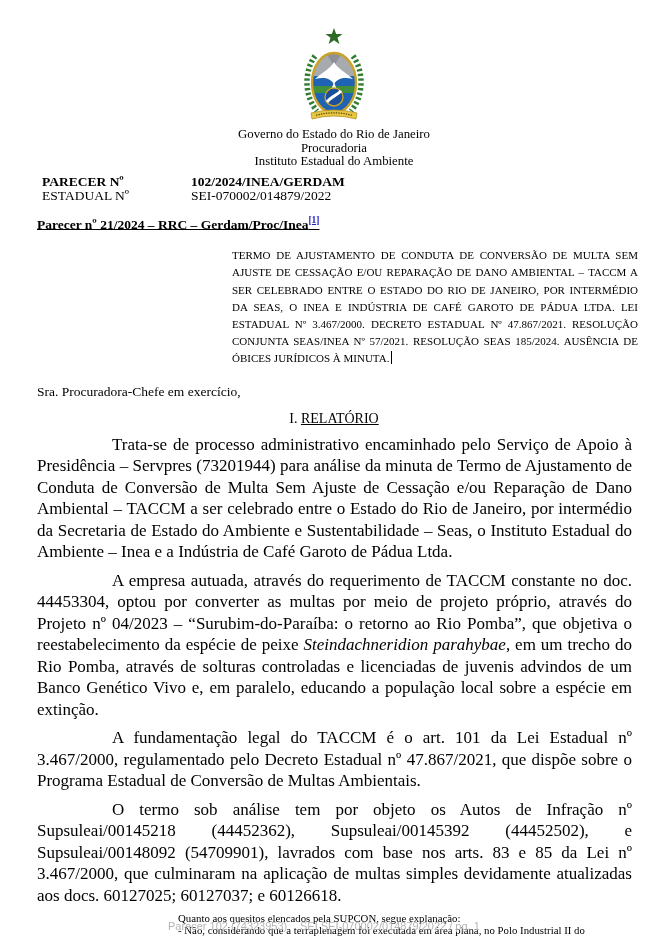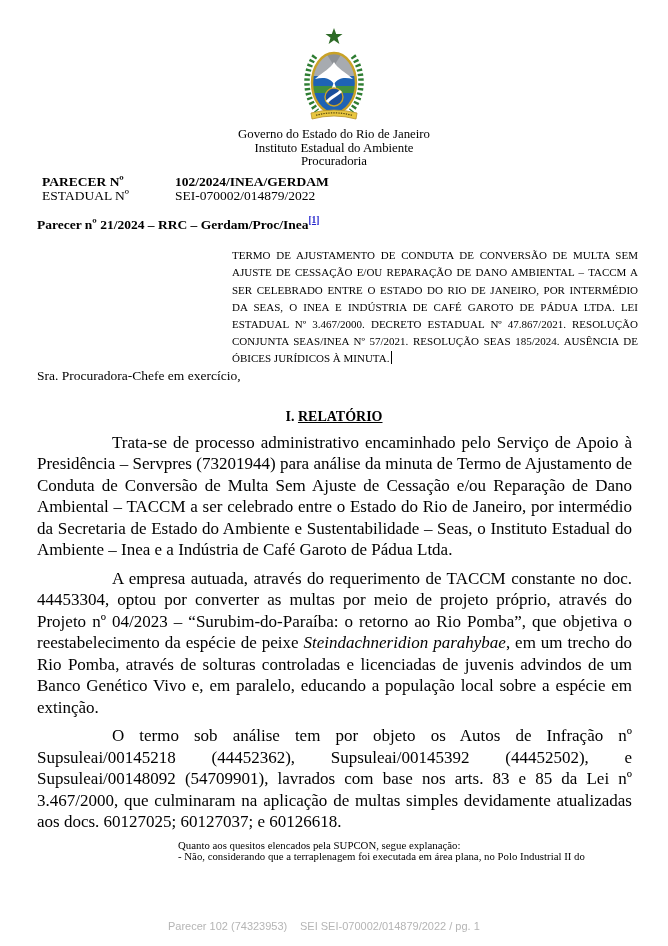--- a/index.html
+++ b/index.html
@@ -7,33 +7,33 @@
     position:relative;
     width:668px;height:946px;
     background:#ffffff;
     font-family:"Liberation Serif","DejaVu Serif",serif;
     color:#000;
     overflow:hidden;
   }
   .logo{width:76px;margin:26px auto 0;text-align:center;}
   .org{ text-align:center; font-size:12.8px; line-height:13.6px; margin-top:2px;}
   .fields{margin:6px 0 0 42px; font-size:13.5px; line-height:14.4px;}
-  .frow{display:flex;}
+  .frow{display:flex;gap:16px;}
   .flabel{width:133px;}
   .frow.bold{font-weight:bold;}
-  .ref{margin:11px 0 0 37px; font-size:13.5px; font-weight:bold;}
+  .ref{margin:11px 0 0 37px; font-size:13.5px; font-weight:bold;text-decoration:underline;}
   .fnlink{color:#2222cc; text-decoration:underline; font-size:9.5px; font-weight:bold; cursor:pointer;}
   .ementa{
     margin:15px 30px 0 232px;
     font-size:11px; line-height:17.2px;
     text-align:justify;
   }
   .caret{display:inline-block;width:1px;height:13px;background:#000;margin-left:2px;vertical-align:-2px;}
-  .salutation{margin:0 36px 0 37px; font-size:13.5px;}
-  .sec-title{margin-top:25px; text-align:center; font-size:14px; font-weight:bold;}
+  .salutation{margin:16px 36px 0 37px; font-size:13.5px;}
+  .sec-title{margin-top:11px; text-align:center; font-size:14px; font-weight:normal;}
   .sec-title .und{text-decoration:underline;}
   .para{
     margin:7px 36px 0 37px;
     font-size:17px; line-height:21.5px;
     text-align:justify; text-indent:75px;
   }
   .para:first-of-type{margin-top:9px;}
   .quote{
     margin:7px 36px 0 178px;
     font-size:10.8px; line-height:11.8px;
@@ -73,22 +73,22 @@
       <ellipse cx="38" cy="57" rx="22" ry="30" fill="none" stroke="#c9a227" stroke-width="2.4"></ellipse>
       <circle cx="38" cy="71" r="9" fill="#1b4f9c" stroke="#c9a227" stroke-width="1.4"></circle>
       <path d="M31,76 C35,71 41,69 45,65" stroke="#ffffff" stroke-width="3" fill="none"></path>
       <path d="M15,87 Q38,81 61,87 L60,93 Q38,87 16,93 Z" fill="#e8c63f" stroke="#b8922a" stroke-width="0.8"></path>
       <path d="M20,89.2 Q38,84.5 56,89.2" stroke="#5a4a10" stroke-width="1.2" stroke-dasharray="1.4 1.1" fill="none"></path>
     </svg>
   </div>
 
   <div class="org">
     <div>Governo do Estado do Rio de Janeiro</div>
+    <div>Procuradoria</div>
     <div>Instituto Estadual do Ambiente</div>
-    <div>Procuradoria</div>
   </div>
 
   <div class="fields">
     <div class="frow bold">
       <span class="flabel">PARECER Nº</span>
       <span class="fvalue">102/2024/INEA/GERDAM</span>
     </div>
     <div class="frow">
       <span class="flabel">ESTADUAL Nº</span>
       <span class="fvalue">SEI-070002/014879/2022</span>
@@ -106,20 +106,21 @@
   <p class="salutation">Sra. Procuradora-Chefe em exercício,</p>
 
   <div class="sec-title">
     <span>I. </span><span class="und">RELATÓRIO</span>
   </div>
 
   <p class="para">Trata-se de processo administrativo encaminhado pelo Serviço de Apoio à Presidência – Servpres (73201944) para análise da minuta de Termo de Ajustamento de Conduta de Conversão de Multa Sem Ajuste de Cessação e/ou Reparação de Dano Ambiental – TACCM a ser celebrado entre o Estado do Rio de Janeiro, por intermédio da Secretaria de Estado do Ambiente e Sustentabilidade – Seas, o Instituto Estadual do Ambiente – Inea e a Indústria de Café Garoto de Pádua Ltda.</p>
 
   <p class="para"><span>A empresa autuada, através do requerimento de TACCM constante no doc. 44453304, optou por converter as multas por meio de projeto próprio, através do Projeto nº 04/2023 – “Surubim-do-Paraíba: o retorno ao Rio Pomba”, que objetiva o reestabelecimento da espécie de peixe </span><i>Steindachneridion parahybae</i><span>, em um trecho do Rio Pomba, através de solturas controladas e licenciadas de juvenis advindos de um Banco Genético Vivo e, em paralelo, educando a população local sobre a espécie em extinção.</span></p>
 
+  <p class="para">A fundamentação legal do TACCM é o art. 101 da Lei Estadual nº 3.467/2000, regulamentado pelo Decreto Estadual nº 47.867/2021, que dispõe sobre o Programa Estadual de Conversão de Multas Ambientais.</p>
 
   <p class="para">O termo sob análise tem por objeto os Autos de Infração nº Supsuleai/00145218 (44452362), Supsuleai/00145392 (44452502), e Supsuleai/00148092 (54709901), lavrados com base nos arts. 83 e 85 da Lei nº 3.467/2000, que culminaram na aplicação de multas simples devidamente atualizadas aos docs. 60127025; 60127037; e 60126618.</p>
 
 
   <div class="quote">
     <div>Quanto aos quesitos elencados pela SUPCON, segue explanação:</div>
     <div>- Não, considerando que a terraplenagem foi executada em área plana, no Polo Industrial II do</div>
   </div>
 
   <div class="footer">

